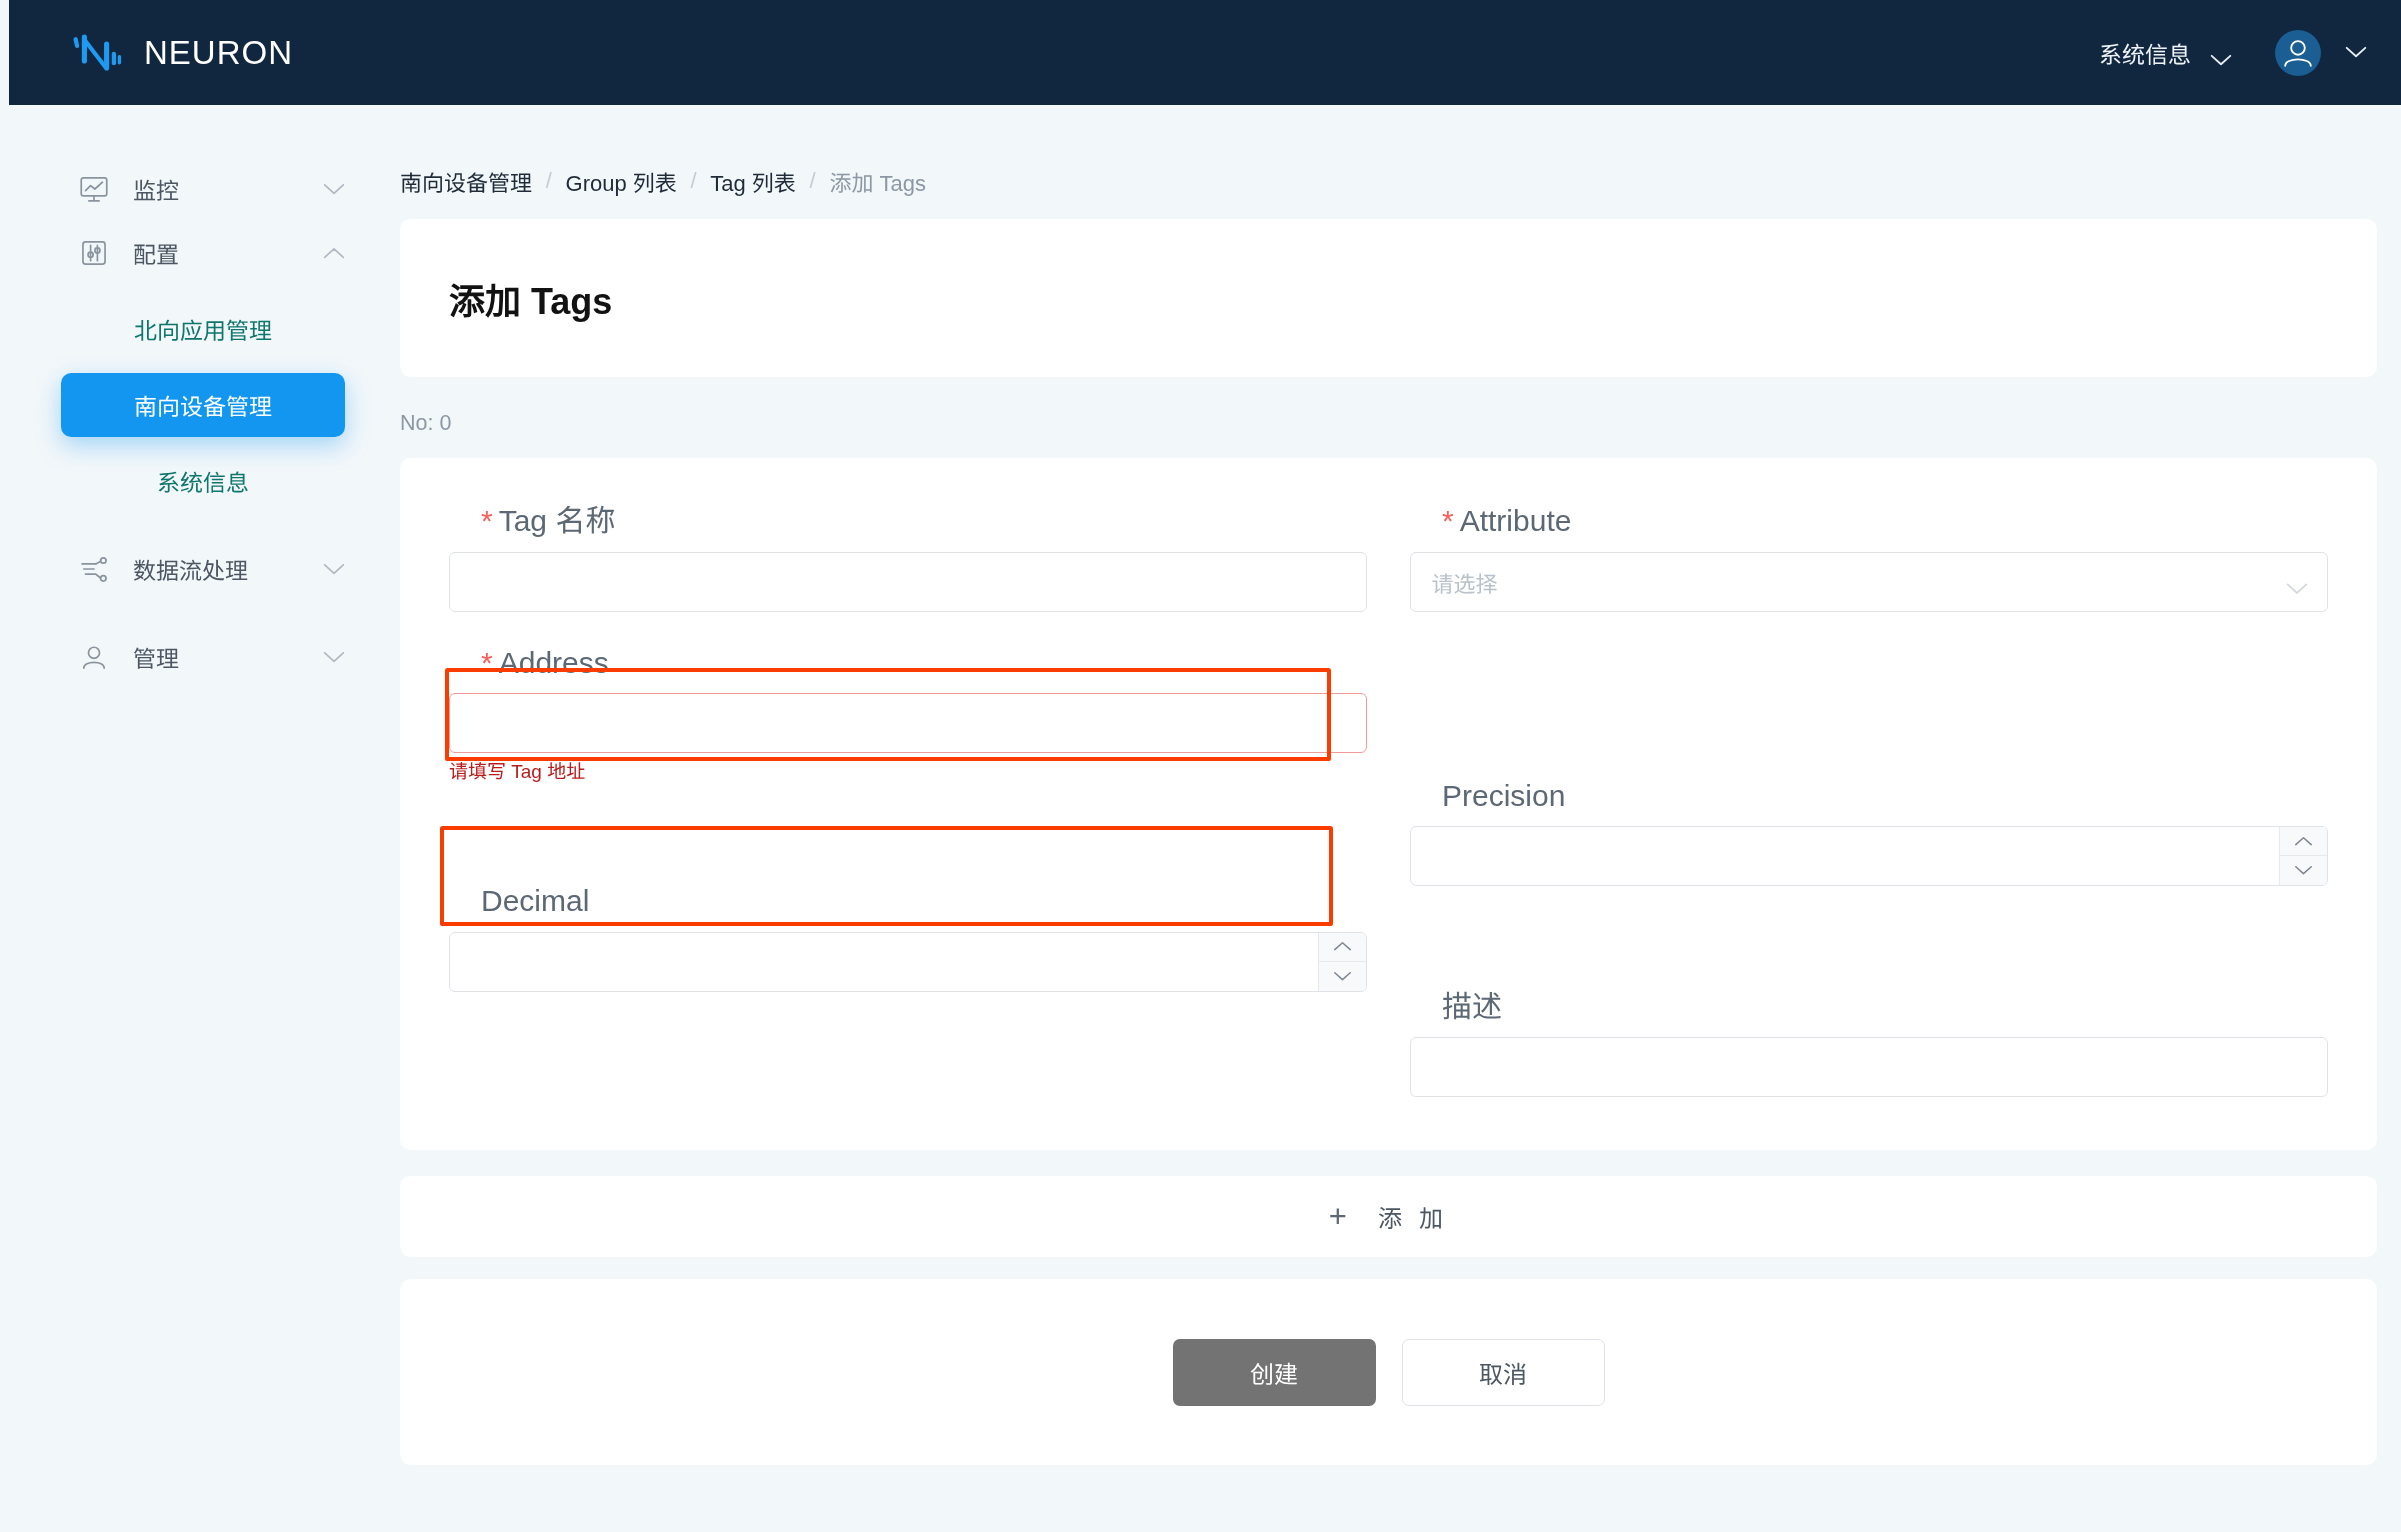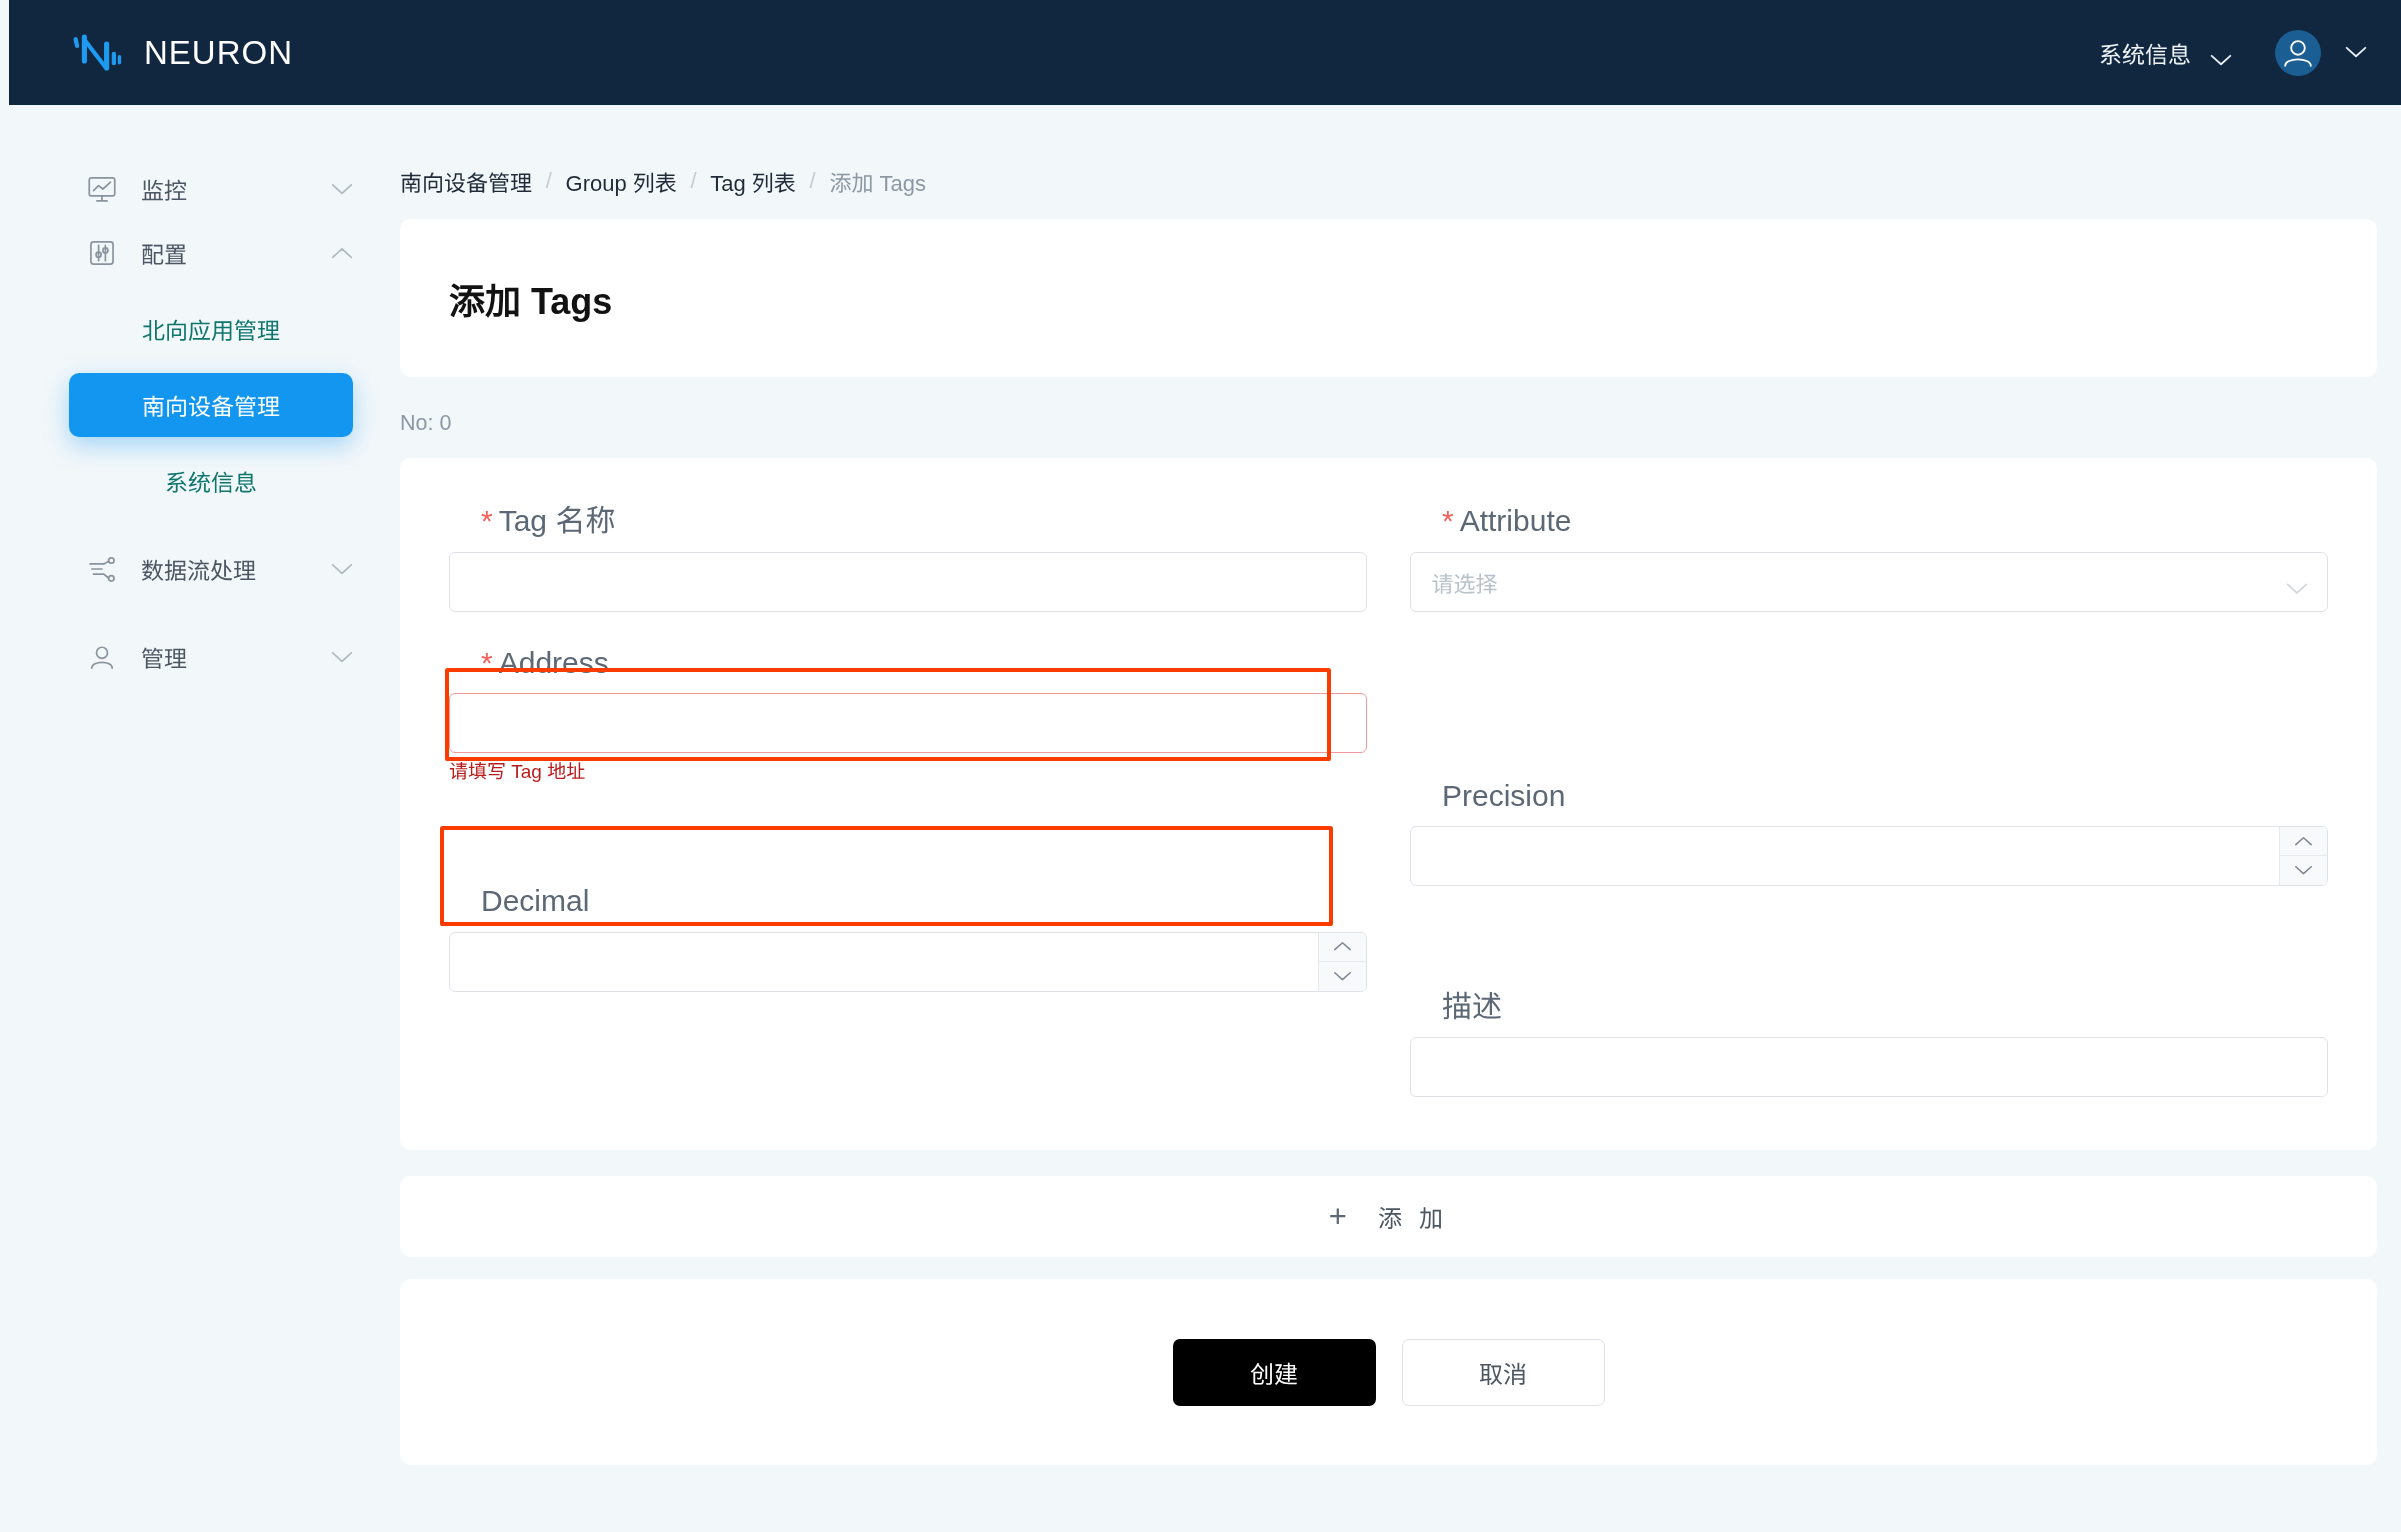--- a/index.html
+++ b/index.html
@@ -36,21 +36,21 @@
     width: 22px; height: 13px; display: inline-block;
   }
   .avatar-wrap { display: flex; align-items: center; gap: 24px; cursor: pointer; }
   .avatar {
     width: 46px; height: 46px; border-radius: 50%;
     background: #1a5e93; display: flex; align-items: center; justify-content: center;
   }
 
   
   .sidebar {
-    position: absolute; top: 105px; left: 8px;
+    position: absolute; top: 105px; left: 0;
     width: 376px; height: 1427px;
     background: #f2f7fa;
     padding-top: 52px;
   }
   .nav-item {
     height: 64px;
     display: flex; align-items: center;
     padding: 0 31px 0 77px;
     cursor: pointer;
     position: relative;
@@ -208,21 +208,21 @@
     display: flex; align-items: center; justify-content: center;
     gap: 26px;
   }
   .btn {
     width: 203px; height: 67px;
     border-radius: 6.9px;
     display: flex; align-items: center; justify-content: center;
     font-size: 24px; cursor: pointer;
     font-family: inherit;
   }
-  .btn-primary { background: #000000; color: #ffffff; border: none; }
+  .btn-primary { background: #737373; color: #ffffff; border: none; }
   .btn-ghost { background: #ffffff; color: #4c5763; border: 0.9px solid #dfe3e8; }
 </style>
 </head>
 <body>
 
 <header class="topbar">
   <div class="brand">
     <span class="brand-logo">
       <svg viewBox="0 0 62 62" width="53" height="53" aria-hidden="true">
         <g fill="#1e9bf0">

